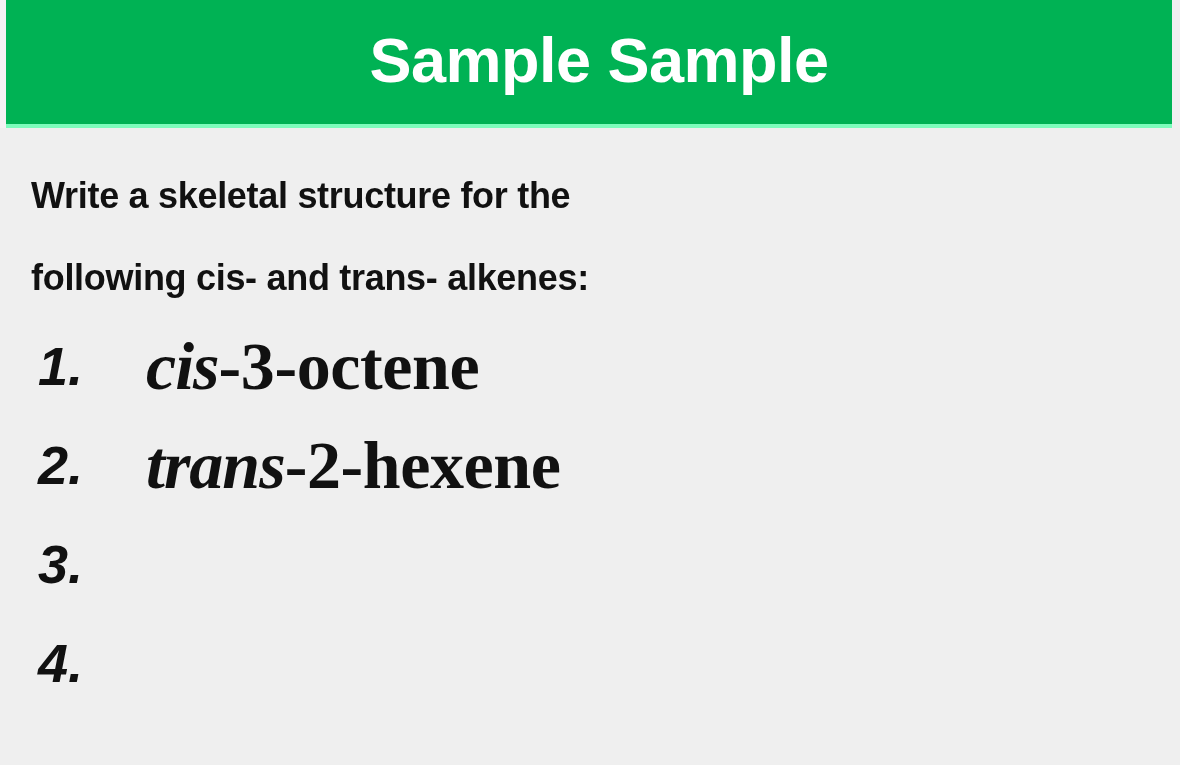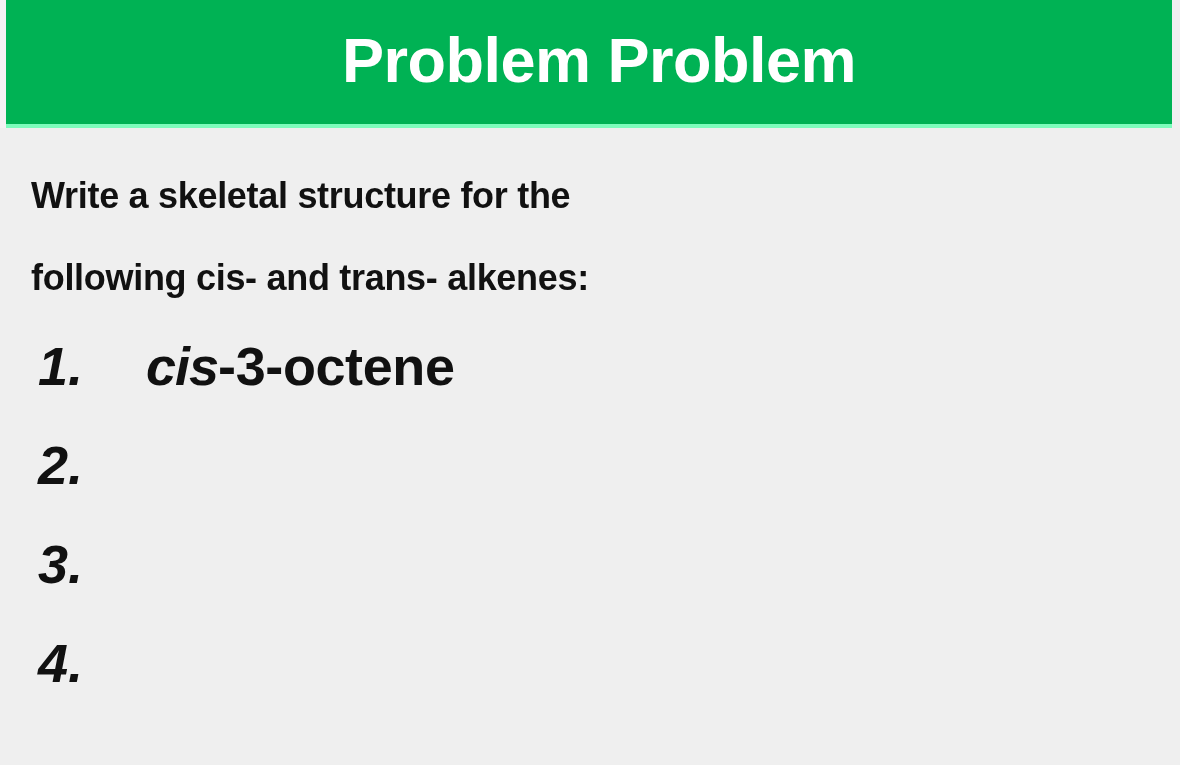--- a/index.html
+++ b/index.html
@@ -127,63 +127,64 @@
     font-weight: bold;
     font-style: italic;
     font-size: 54px;
     line-height: 80px;
   }
   .item-text {
     position: absolute;
     left: 146px;
     top: 0;
     color: #111111;
-    font-family: Liberation Sans, sans-serif;
+    font-family: Liberation Serif, serif;
     font-weight: bold;
-    font-size: 54px;
+    font-size: 68px;
     line-height: 80px;
     letter-spacing: -0.4px;
   }
   .prefix {
     font-style: italic;
     letter-spacing: -1px;
   }
   .rest {
     font-style: normal;
   }
 </style>
 </head>
 <body>
 
 <div id="slide">
 
   <div class="header-left-edge"></div>
   <div class="header-right-edge"></div>
 
   <div class="header-band">
-    <h1 class="header-title">Problem Problem</h1>
+    <h1 class="header-title">Sample Sample</h1>
   </div>
   <div class="header-underline"></div>
 
   <div class="body-area">
 
     <div class="intro">
       <span class="intro-line">Write a skeletal structure for the</span>
       <span class="intro-line">following cis- and trans- alkenes:</span>
     </div>
 
     <ol class="problem-list">
 
       <li class="problem-item">
         <span class="item-number">1.</span>
         <span class="item-text"><span class="prefix">cis</span><span class="rest">-3-octene</span></span>
       </li>
 
       <li class="problem-item">
         <span class="item-number">2.</span>
+        <span class="item-text"><span class="prefix">trans</span><span class="rest">-2-hexene</span></span>
       </li>
 
       <li class="problem-item">
         <span class="item-number">3.</span>
       </li>
 
       <li class="problem-item">
         <span class="item-number">4.</span>
       </li>
 

